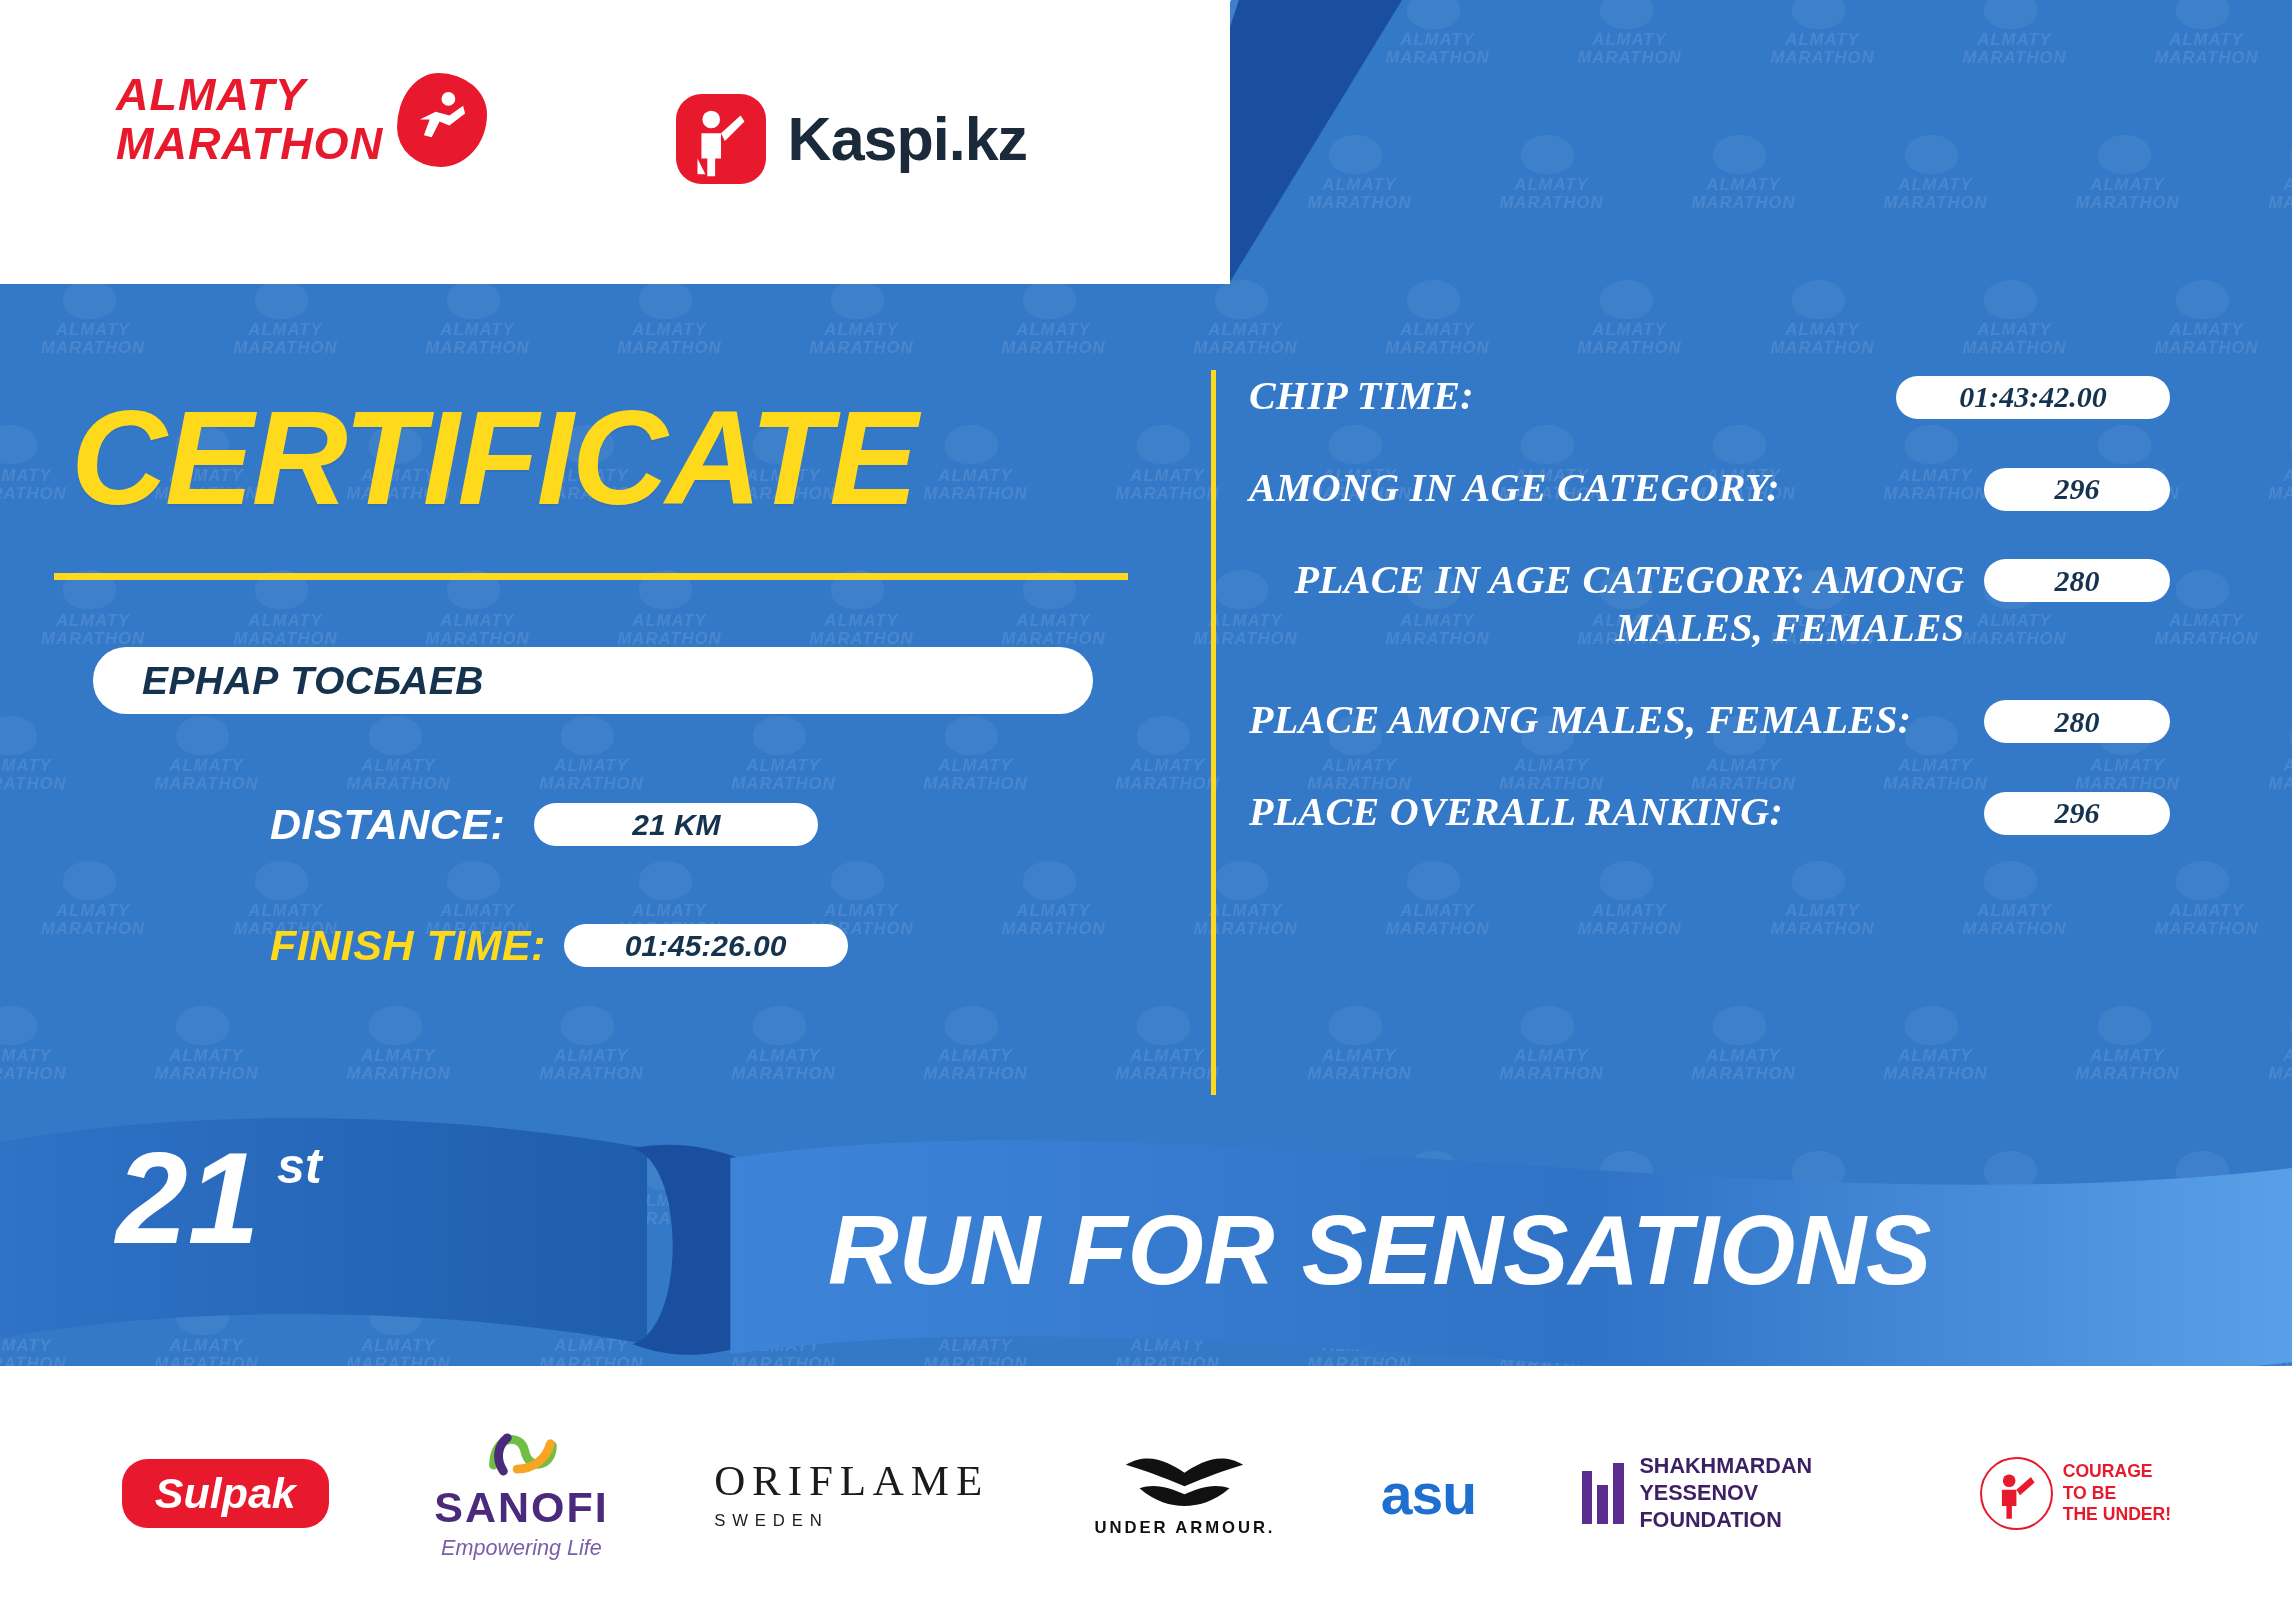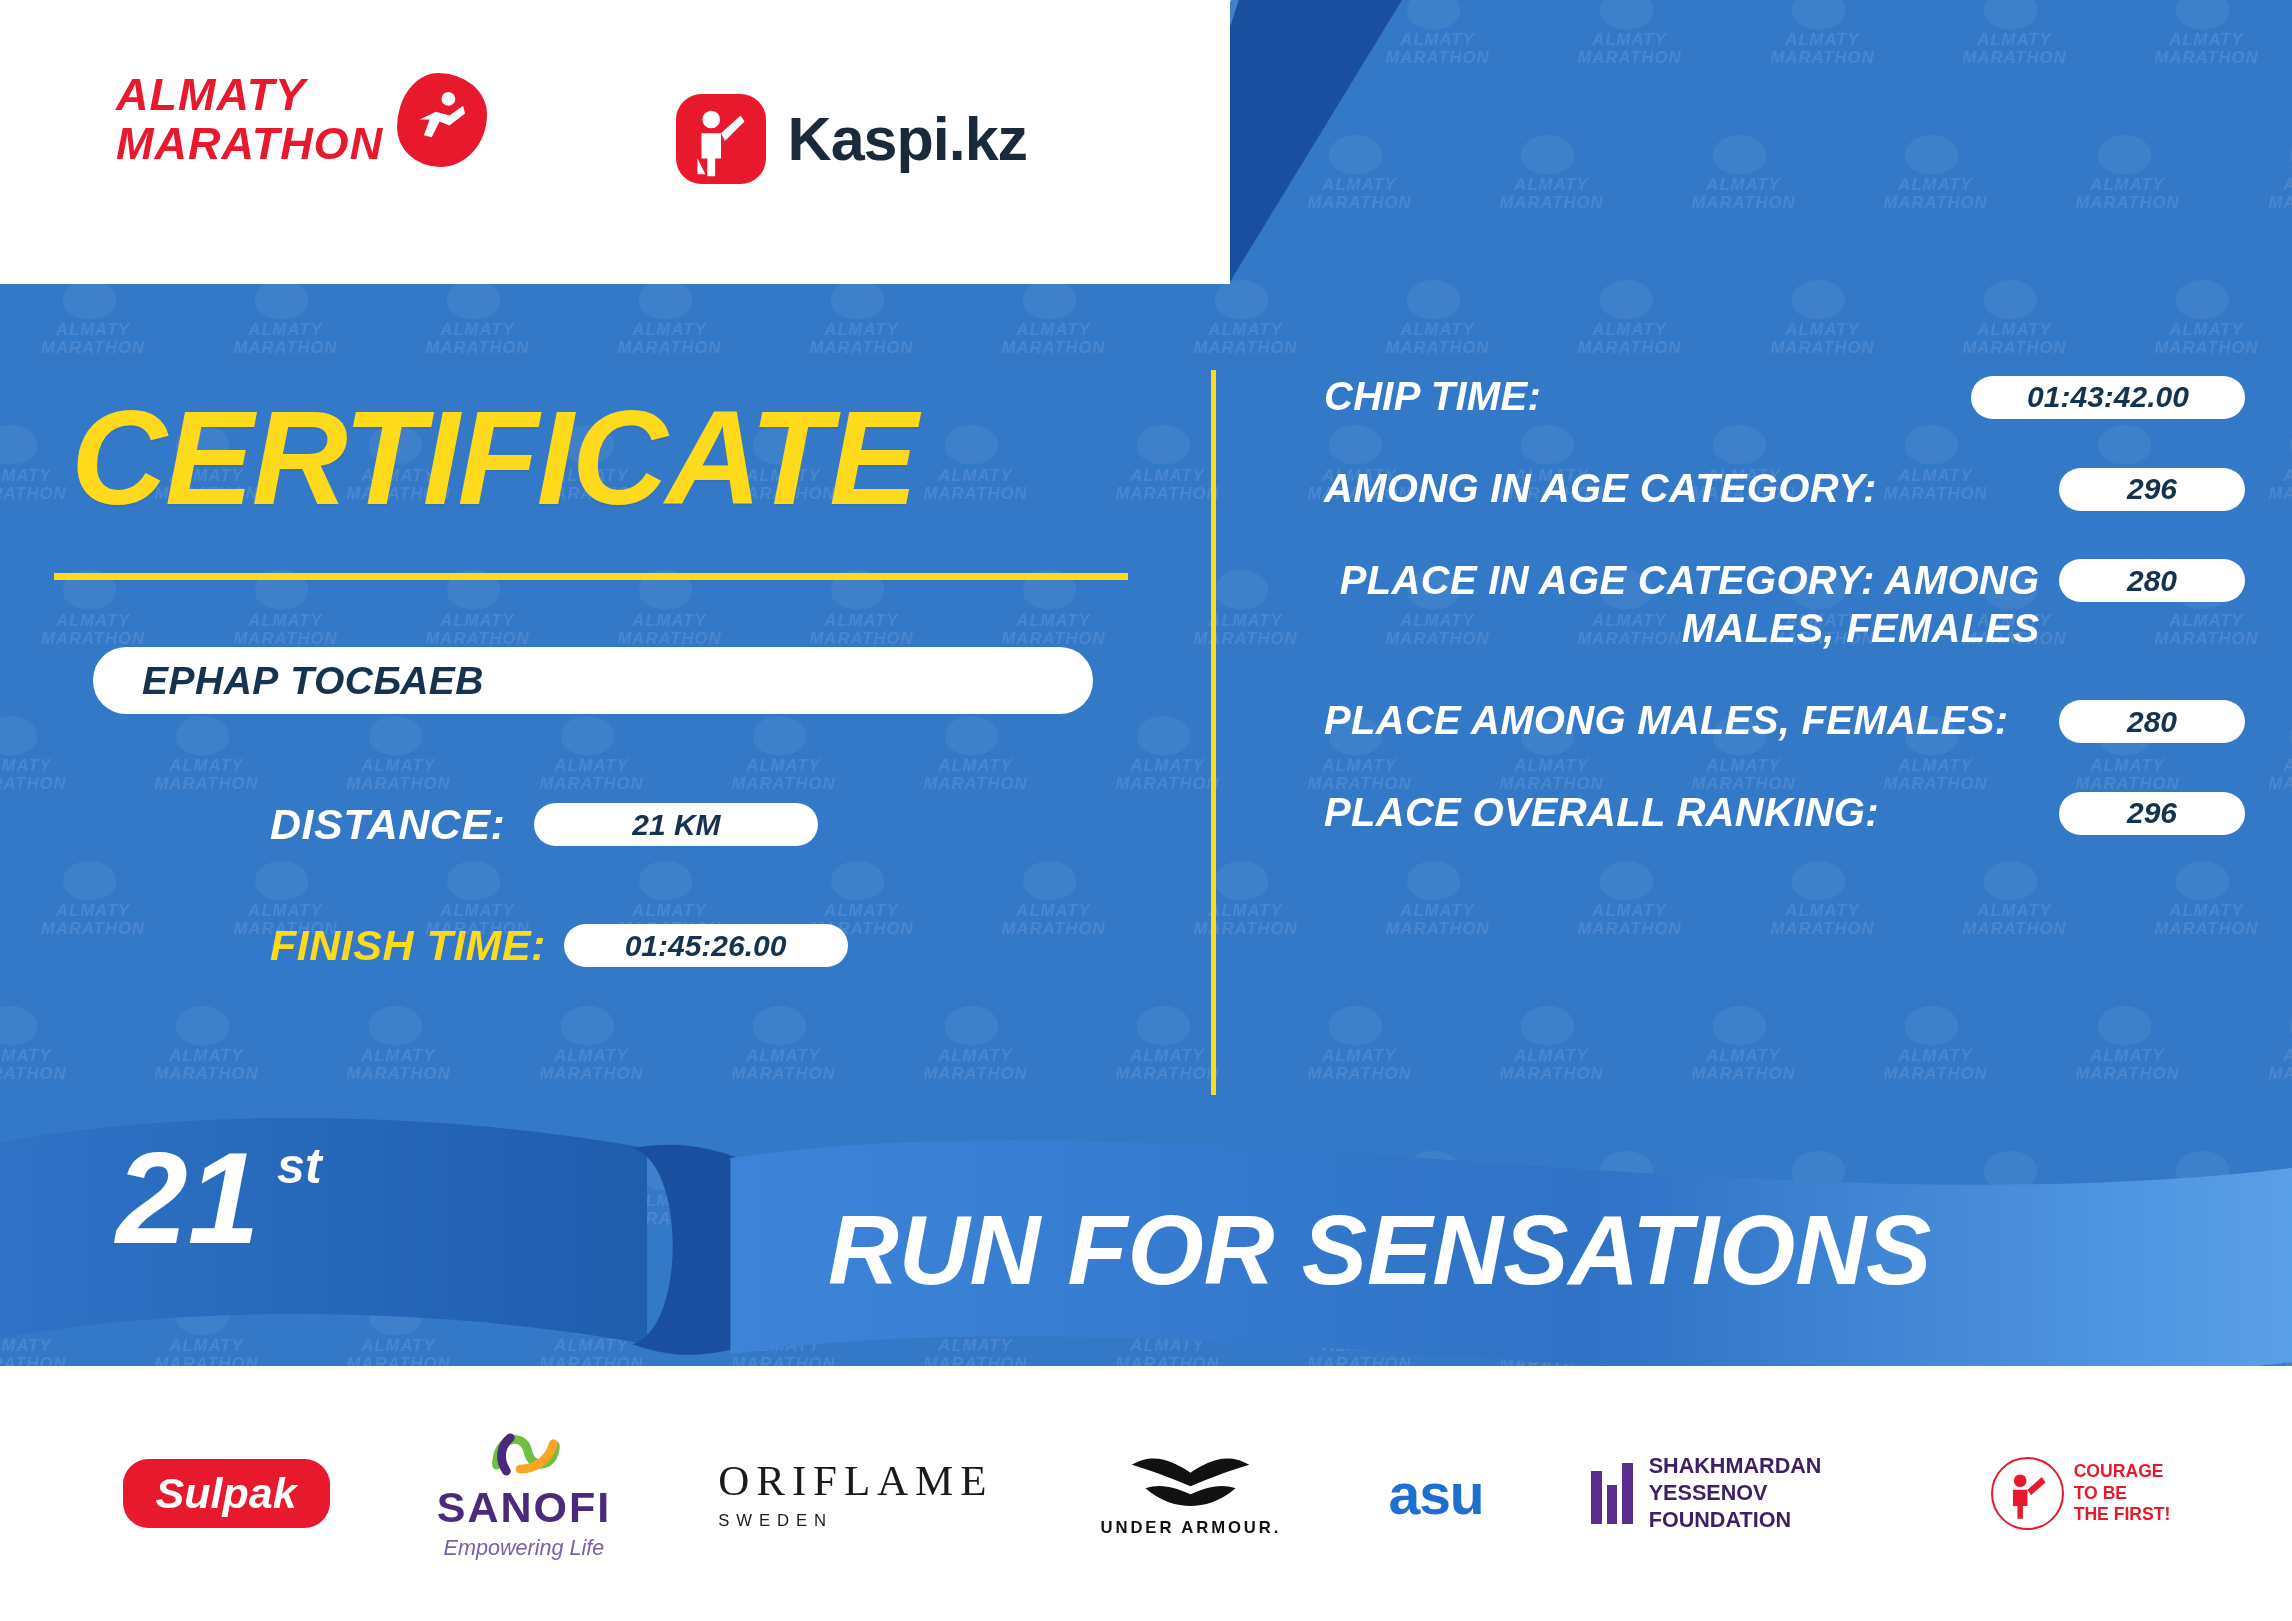--- a/index.html
+++ b/index.html
@@ -195,23 +195,24 @@
     position: absolute;
     left: 1211px; top: 370px;
     width: 4.9px; height: 725px;
     background: #ffd91c;
     z-index: 4;
   }
 
   
   .stats {
     position: absolute;
-    left: 1324px; top: 372px;
+    left: 1249px; top: 372px;
     width: 921px;
     z-index: 4;
+    font-family: Liberation Serif, serif;
   }
   .stat-row {
     display: flex;
     align-items: flex-start;
     justify-content: space-between;
     margin-bottom: 43px;
     gap: 19.6px;
   }
   .stat-label {
     color: #ffffff;
@@ -949,19 +950,19 @@
       <div class="ring">
         <svg viewBox="0 0 74 74" width="67" height="67">
           <circle cx="30" cy="24" r="7" fill="#e8192c"></circle>
           <path d="M22 34 h16 v18 h-5 v14 h-6 v-14 h-5 z" fill="#e8192c"></path>
           <path d="M38 34 L54 20 L58 26 L42 40 Z" fill="#e8192c"></path>
         </svg>
       </div>
       <div class="t">
         <div>COURAGE</div>
         <div>TO BE</div>
-        <div>THE FIRST!</div>
+        <div>THE UNDER!</div>
       </div>
     </div>
   </div>
 
 </div>
 
 
 </body></html>

